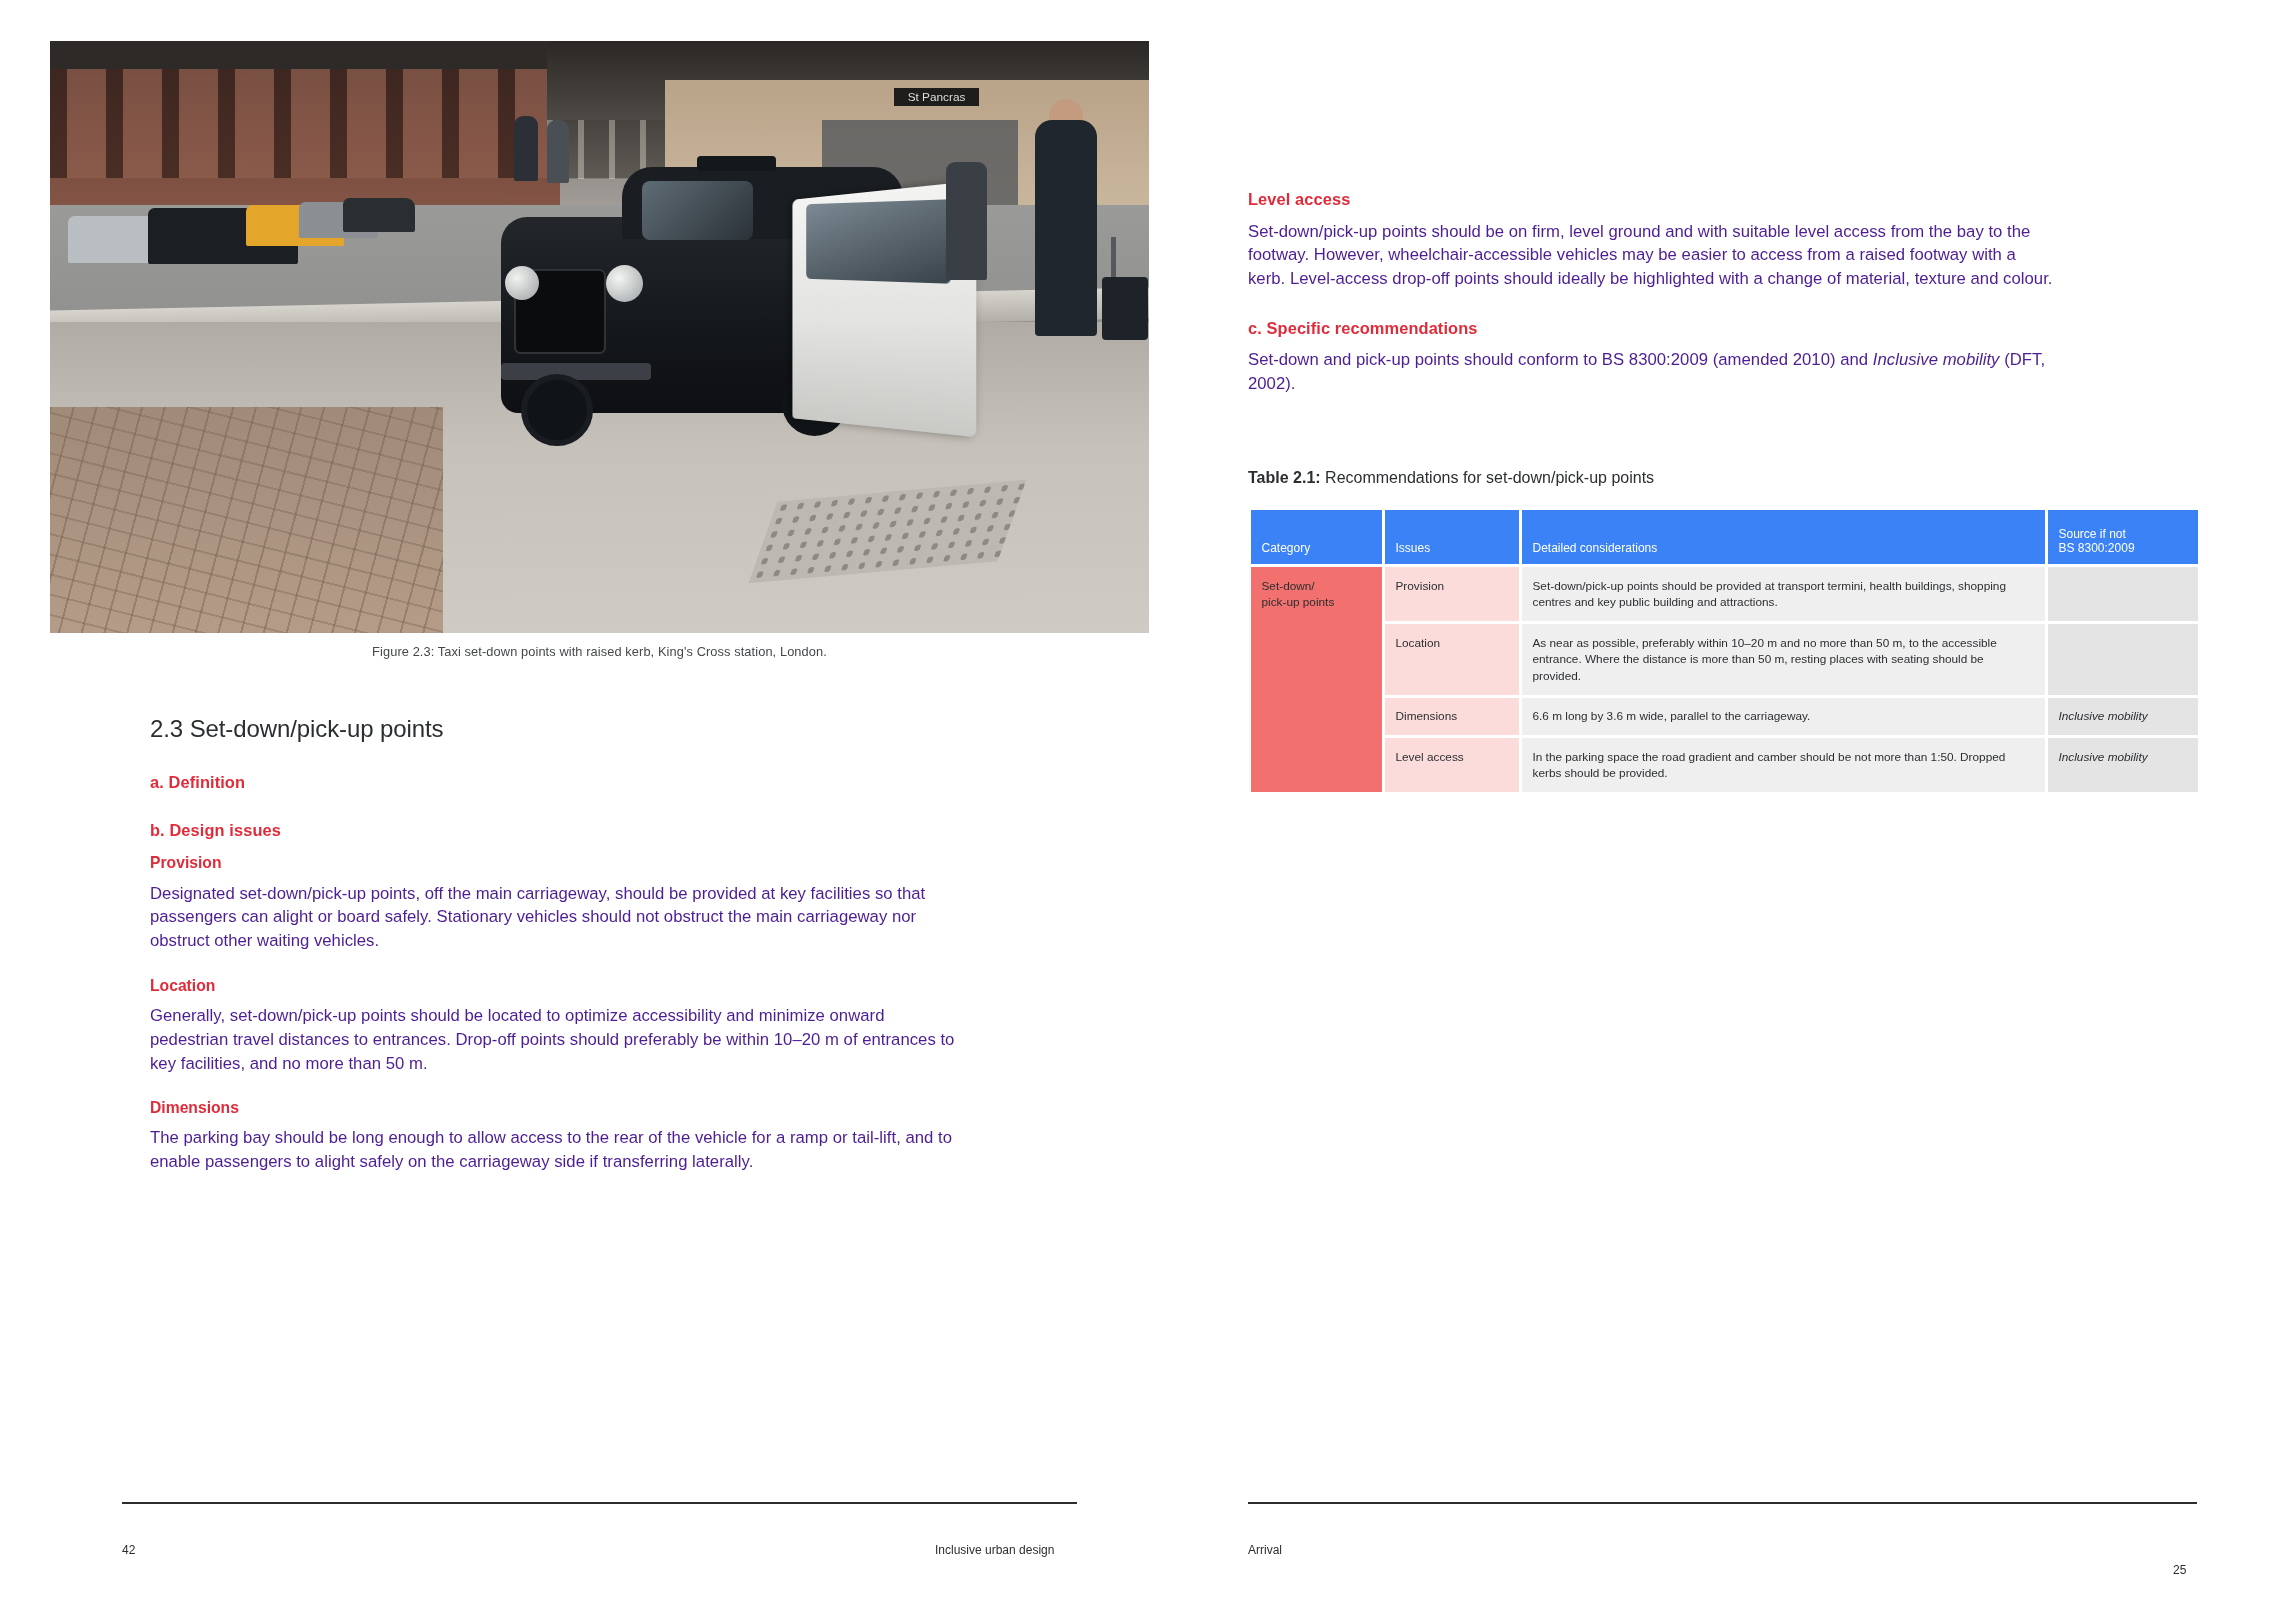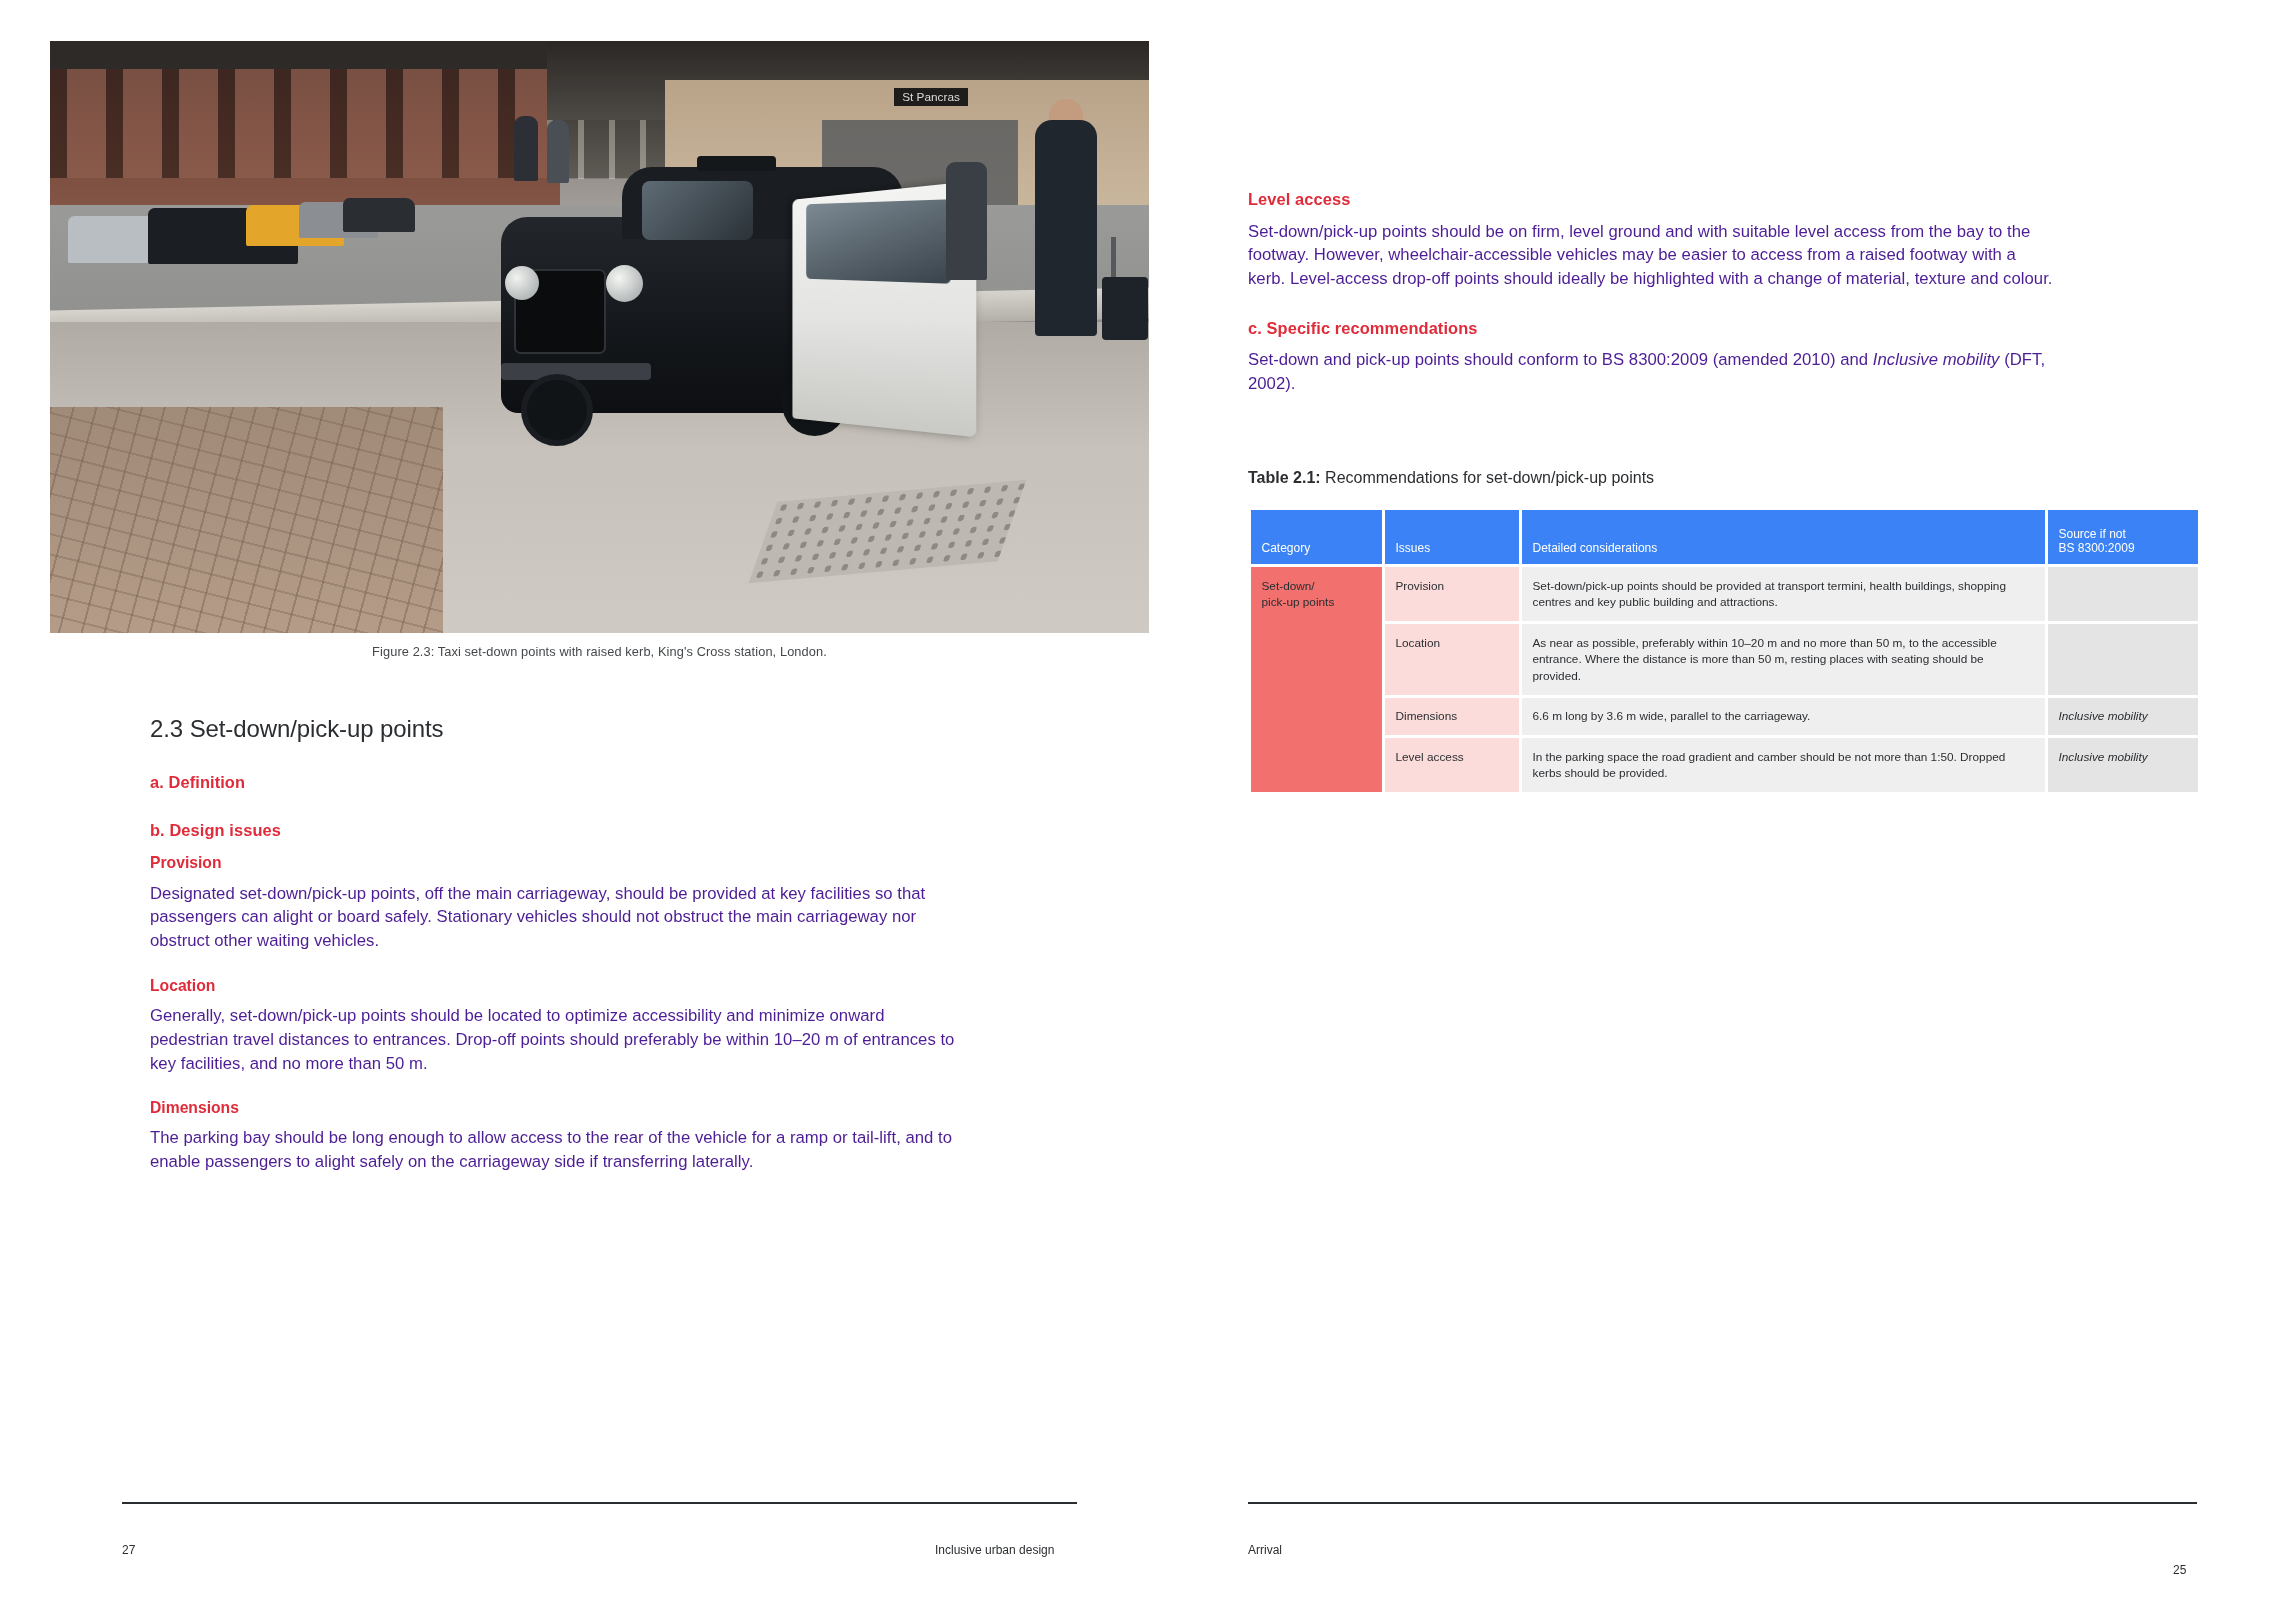--- a/index.html
+++ b/index.html
@@ -71,21 +71,21 @@
   .wall-right {
     position: absolute; left: 615px; top: 39px; width: 484px; height: 216px;
     background: linear-gradient(to bottom, #b9a389 0%, #c9b79d 60%, #b9ad9c 100%);
   }
   .storefront {
     position: absolute; left: 772px; top: 79px; width: 196px; height: 131px;
     background: #4e5358;
     opacity: 0.75;
   }
   .shop-sign {
-    position: absolute; left: 844px; top: 47px; width: 74px; height: 18.3px;
+    position: absolute; left: 844px; top: 47px; width: 85px; height: 18.3px;
     background: #1e1d1c; color: #ddd; font-size: 11.8px; text-align:center; line-height:18.3px;
   }
   
   .road {
     position: absolute; left: 0; top: 164px; width: 1099px; height: 150px;
     background: linear-gradient(to bottom, #9a9a99 0%, #8e8e8d 100%);
   }
   .pavement {
     position: absolute; left: 0; top: 281px; width: 1099px; height: 314px;
     background: linear-gradient(to bottom, #b0aba4 0%, #c6c1ba 40%, #cfcac3 100%);
@@ -402,21 +402,21 @@
       <p class="body">Designated set-down/pick-up points, off the main carriageway, should be provided at key facilities so that passengers can alight or board safely. Stationary vehicles should not obstruct the main carriageway nor obstruct other waiting vehicles.</p>
 
       <div class="red-sub">Location</div>
       <p class="body">Generally, set-down/pick-up points should be located to optimize accessibility and minimize onward pedestrian travel distances to entrances. Drop-off points should preferably be within 10–20 m of entrances to key facilities, and no more than 50 m.</p>
 
       <div class="red-sub">Dimensions</div>
       <p class="body">The parking bay should be long enough to allow access to the rear of the vehicle for a ramp or tail-lift, and to enable passengers to alight safely on the carriageway side if transferring laterally.</p>
     </div>
 
     <div class="rule left"></div>
-    <div class="footer-txt pg-left">27</div>
+    <div class="footer-txt pg-left">42</div>
     <div class="footer-txt book-left">Inclusive urban design</div>
   </div>
 
   <div class="right-page"></div>
 
   <div class="rcol">
     <div class="red-head">Level access</div>
     <p class="body">Set-down/pick-up points should be on firm, level ground and with suitable level access from the bay to the footway. However, wheelchair-accessible vehicles may be easier to access from a raised footway with a kerb. Level-access drop-off points should ideally be highlighted with a change of material, texture and colour.</p>
 
     <div class="red-head" style="margin-top:27.5px">c. Specific recommendations</div>

